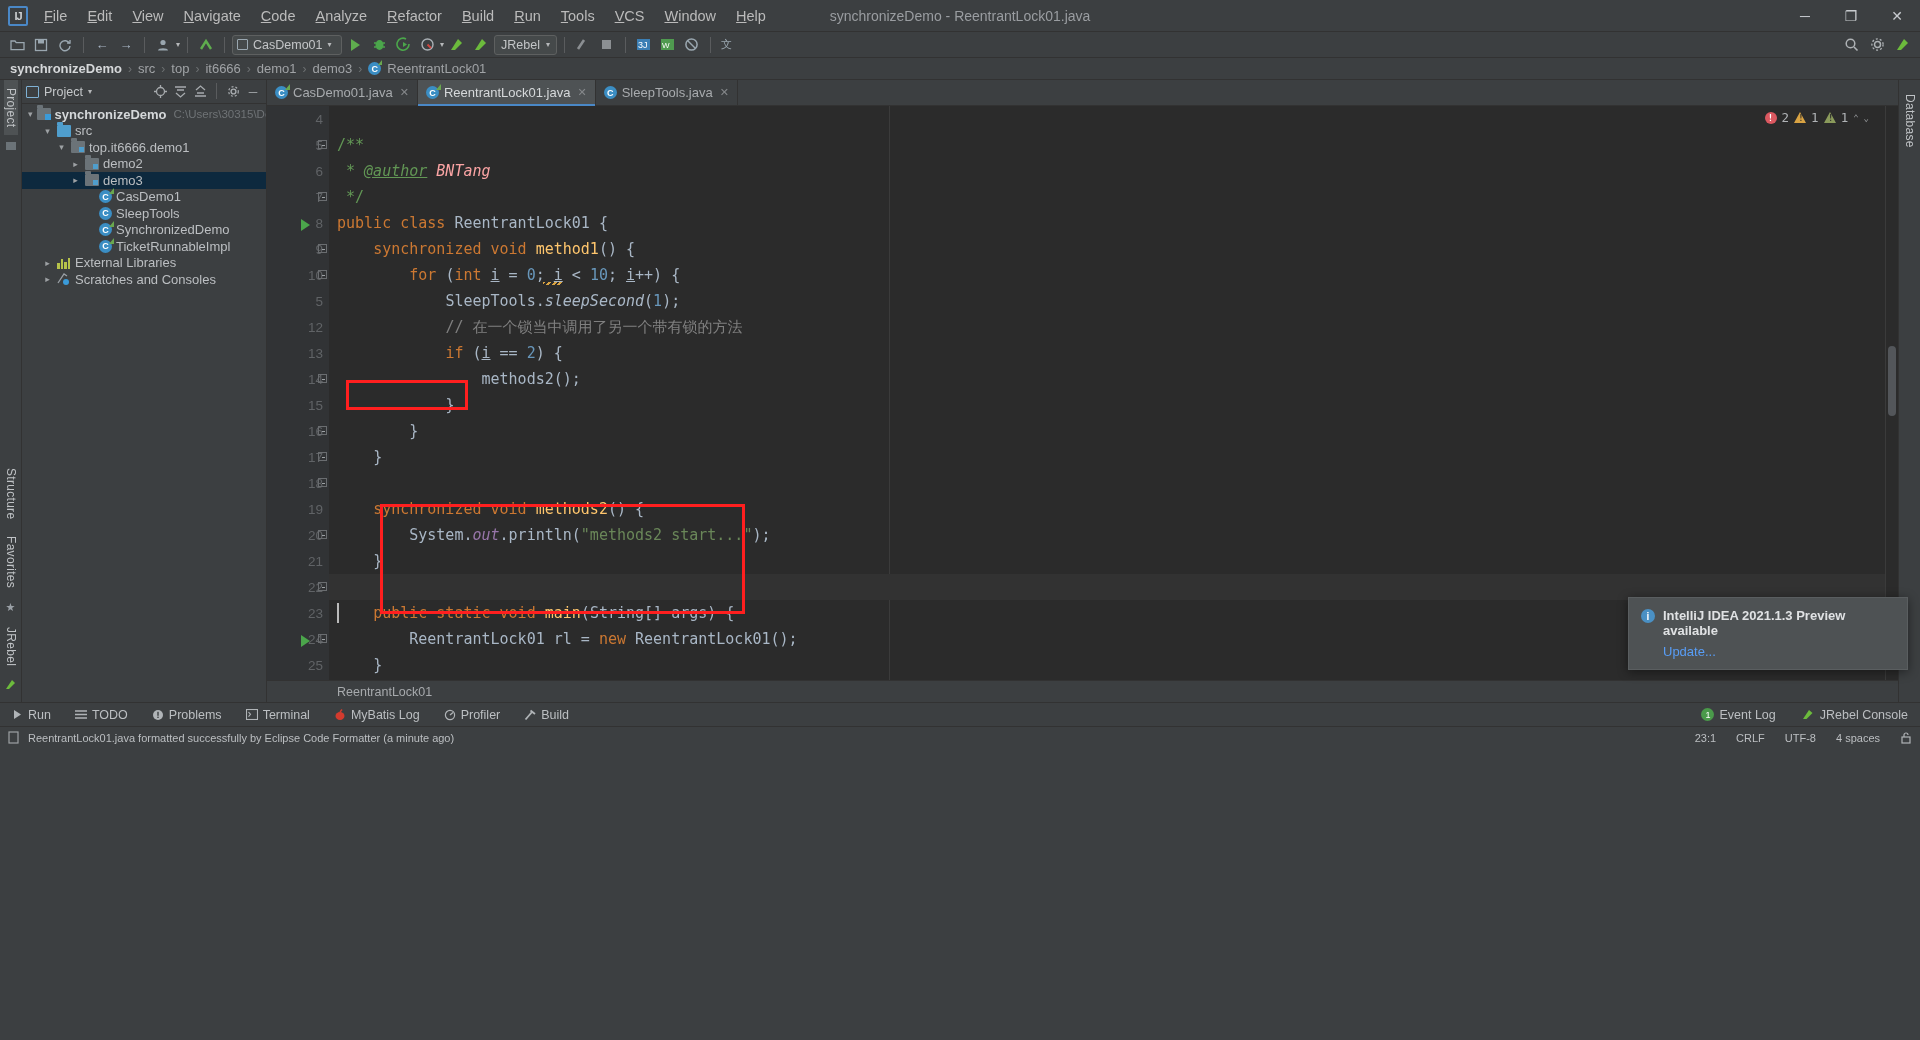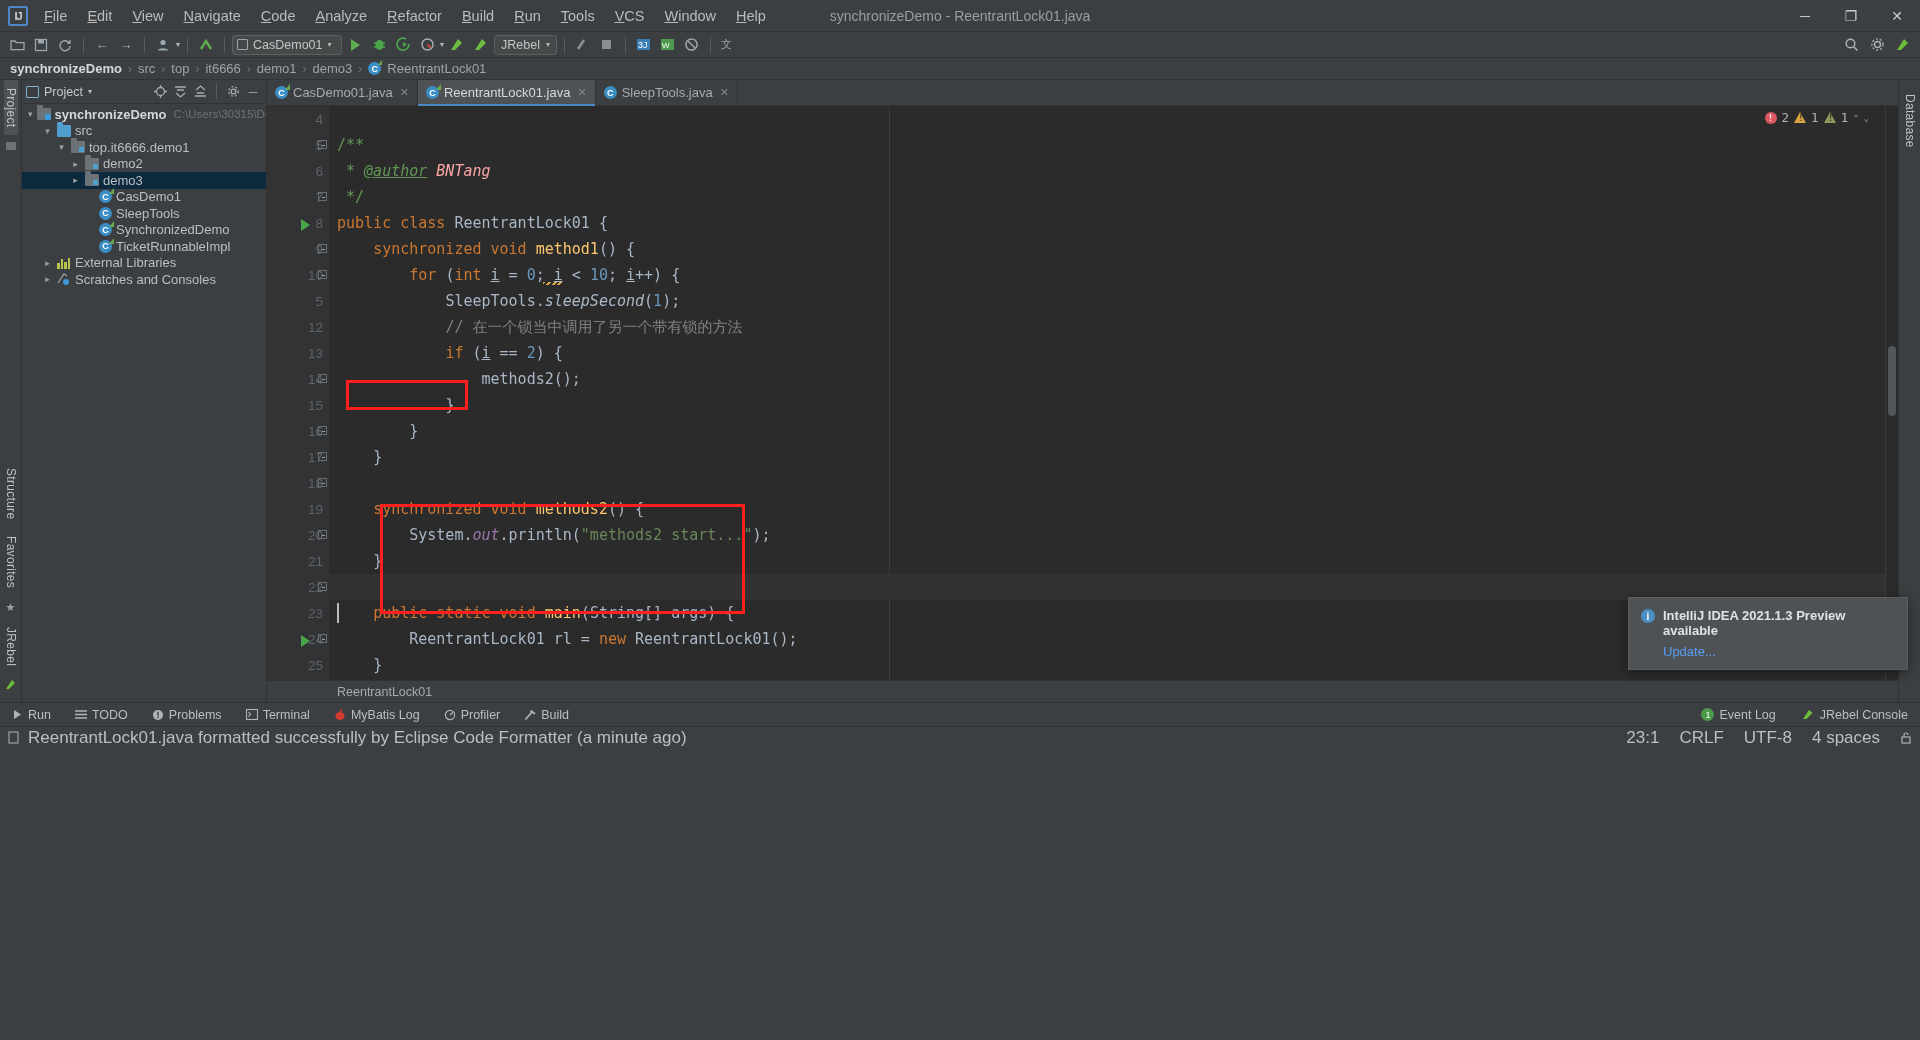--- a/index.html
+++ b/index.html
@@ -281,21 +281,21 @@
   .bb-item { display: flex; align-items: center; gap: 5px; padding: 2px 4px; border-radius: 3px; }
   .bb-right { margin-left: auto; display: flex; align-items: center; gap: 18px; }
   .badge-green {
     width: 13px; height: 13px; border-radius: 50%; background: #4a9a4a; color: #fff;
     font-size: 9px; display: flex; align-items: center; justify-content: center;
   }
 
   
   .statusbar {
     height: 22px; background: #3c3f41; display: flex; align-items: center;
-    padding: 0 8px; font-size: 17px; color: #bcbfc2; flex: none;
+    padding: 0 8px; font-size: 11px; color: #bcbfc2; flex: none;
     border-top: 1px solid #323232; gap: 8px;
   }
   .sb-right { margin-left: auto; display: flex; align-items: center; gap: 20px; }
 
   
   .notif {
     position: absolute; right: 12px; bottom: 78px; width: 280px; background: #4e5254;
     border: 1px solid #5a5e60; padding: 10px 12px; z-index: 40;
     box-shadow: 0 2px 10px rgba(0,0,0,0.45);
   }

